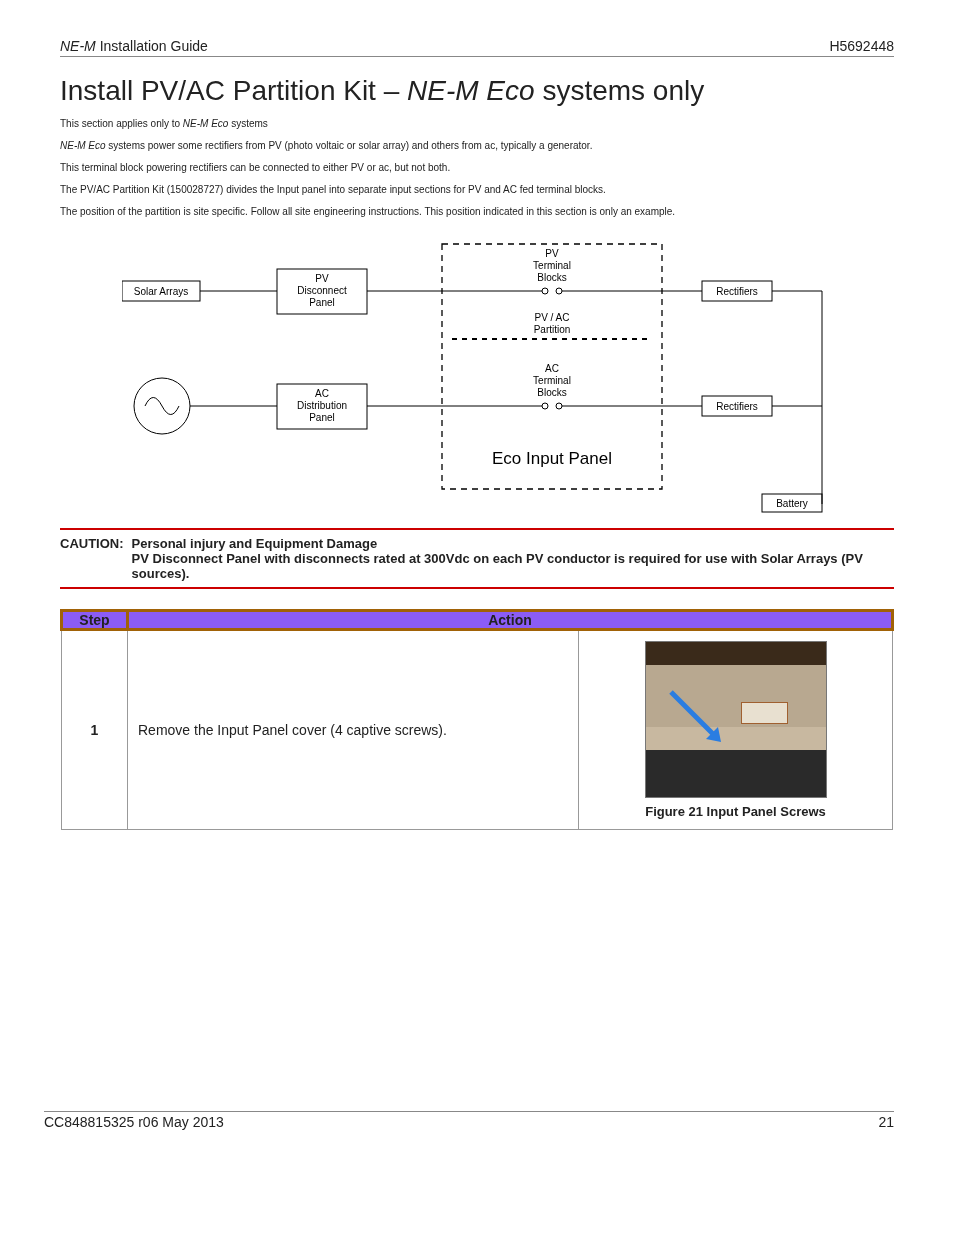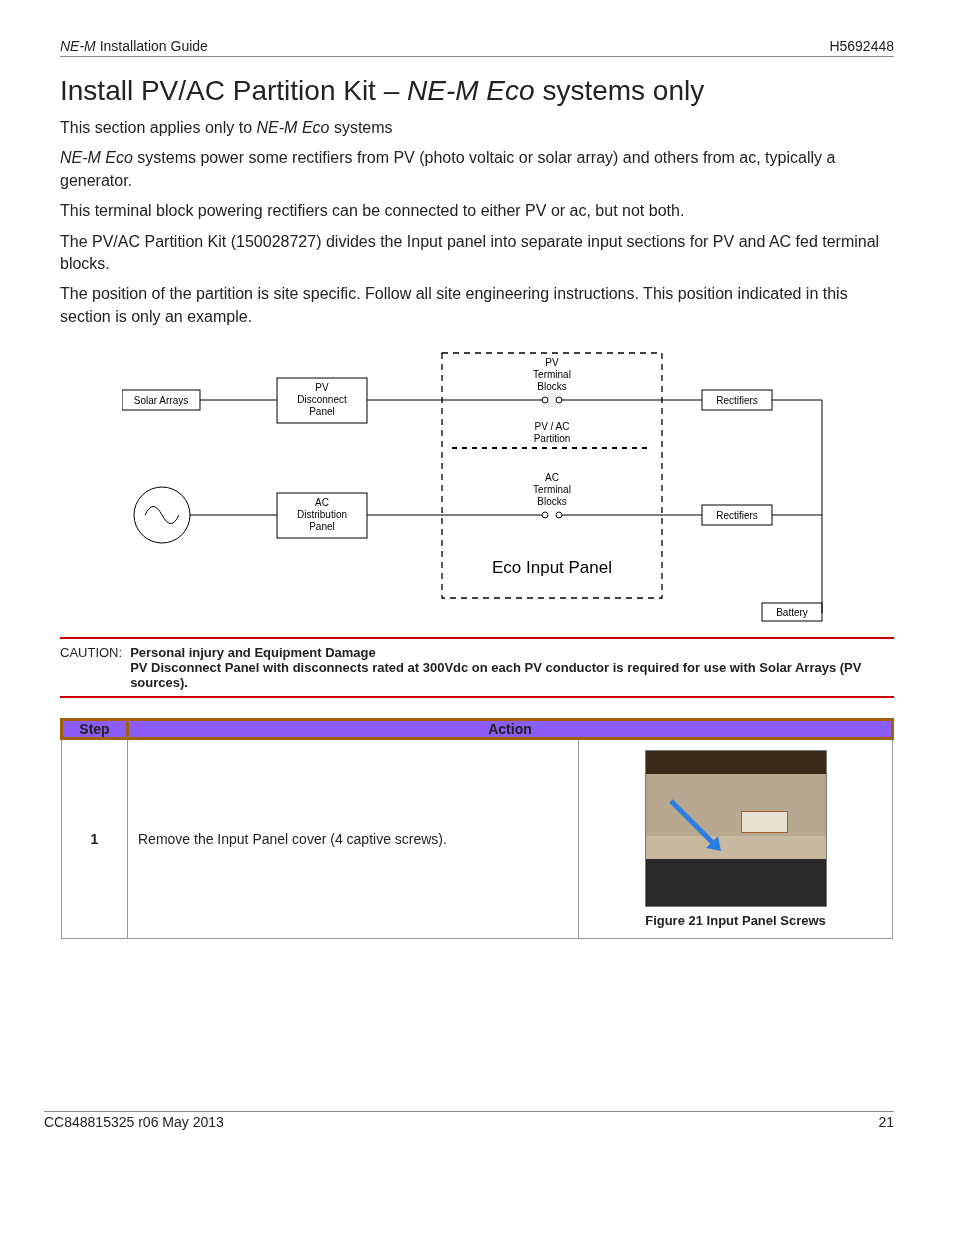--- a/index.html
+++ b/index.html
@@ -22,21 +22,21 @@
     border-bottom: 1px solid #888;
     padding-bottom: 2px;
   }
   .header-left .prod { font-style: italic; }
   h1 {
     font-size: 28px;
     font-weight: normal;
     margin: 18px 0 10px 0;
   }
   h1 .eco { font-style: italic; }
-  p { font-size: 16px; margin: 8px 0; line-height: 1.4; }
+  p { font-size: 10px; margin: 8px 0; line-height: 1.4; }
   .eco-it { font-style: italic; }
 
   .diagram-wrap {
     margin: 20px auto 10px auto;
     width: 710px;
   }
   .fig-caption {
     text-align: center;
     font-weight: bold;
     font-size: 13px;
@@ -46,21 +46,21 @@
 
   .caution-block {
     border-top: 2px solid #c00;
     border-bottom: 2px solid #c00;
     padding: 6px 0;
     margin: 4px 0 20px 0;
     font-size: 13px;
   }
   .caution-block table { border-collapse: collapse; }
   .caution-block td { vertical-align: top; padding: 0 8px 0 0; }
-  .caution-label { font-weight: normal; white-space: nowrap; padding-left: 40px; }
+  .caution-label { font-weight: bold; white-space: nowrap; padding-left: 40px; }
   .caution-body { font-weight: bold; }
 
   table.steps {
     border-collapse: collapse;
     width: 100%;
     font-size: 14px;
   }
   table.steps th {
     background: #8b5cf6;
     border: 3px solid #a16207;

